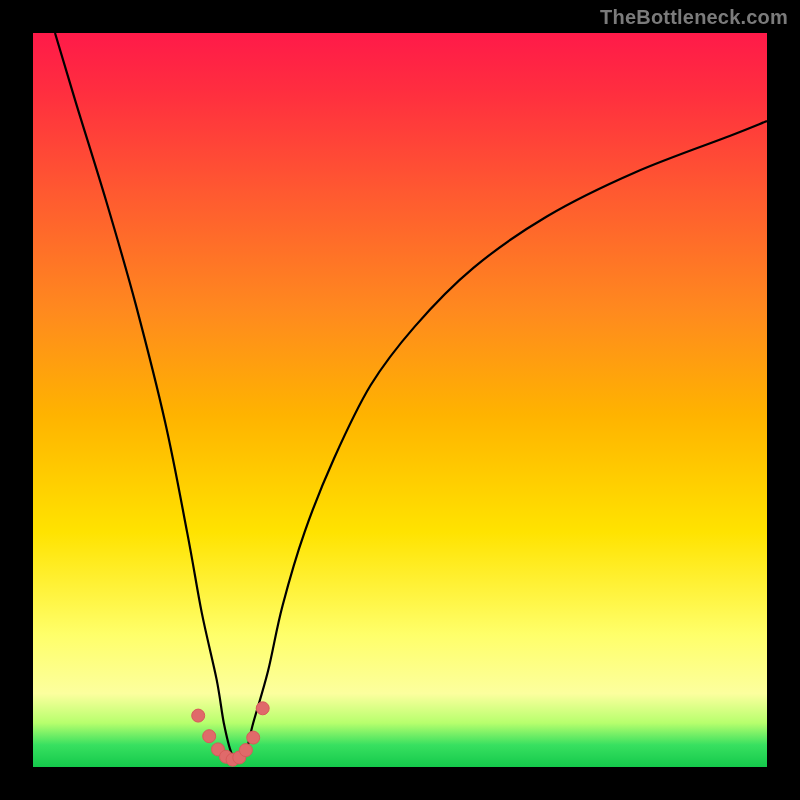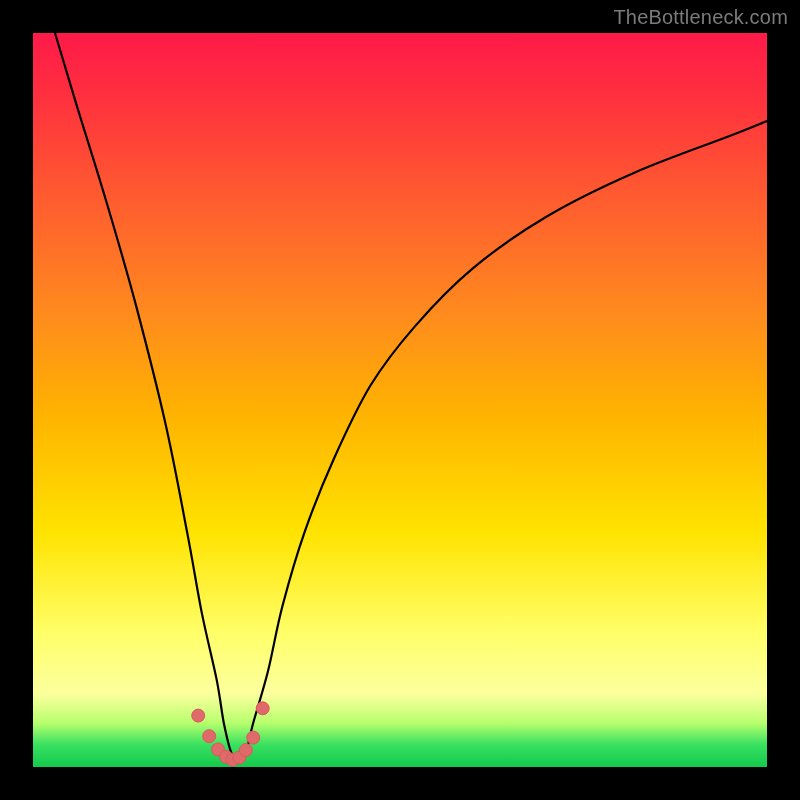--- a/index.html
+++ b/index.html
@@ -42,21 +42,21 @@
     position: absolute;
     inset: 0;
   }
   .watermark {
     position: absolute;
     top: 6px;
     right: 12px;
     color: #7b7b7b;
     font-size: 20px;
     letter-spacing: 0.2px;
-    font-weight: 400;
+    font-weight: 700;
   }
 </style>
 </head>
 <body>
 
 <div class="frame">
 
   <div class="watermark">TheBottleneck.com</div>
 
   <div class="plot">

